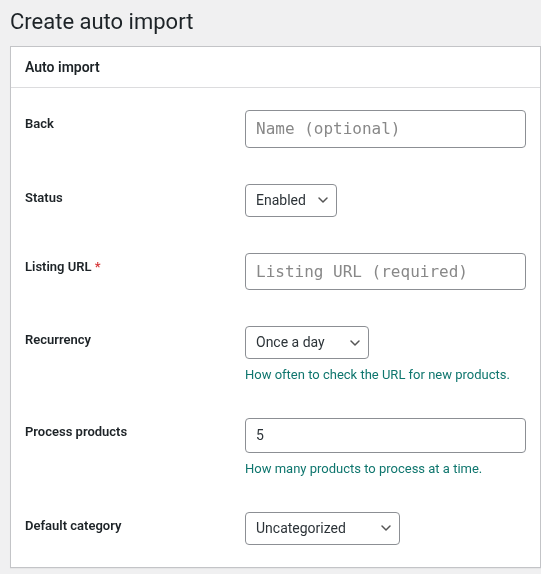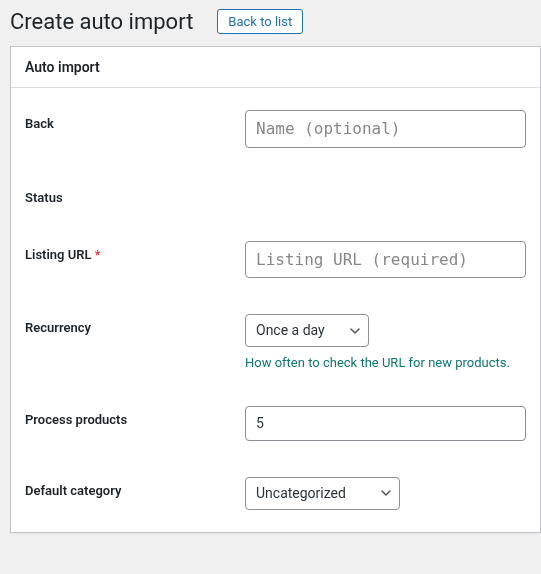--- a/index.html
+++ b/index.html
@@ -8,21 +8,21 @@
       background: #f0f0f1;
       color: #1d2327;
       font-size: 13px;
       width: 541px;
       height: 574px;
       overflow: hidden;
     }
     .header {
       display: flex;
       align-items: center;
-      gap: 24px;
+      gap: 12px;
       padding: 9px 0 12px 10px;
     }
     .page-title {
       font-size: 22px;
       font-weight: 400;
       color: #1d2327;
     }
     .back-btn {
       background: #fff;
       border: 1px solid #2271b1;
@@ -123,37 +123,48 @@
     .sel-status { min-width: 84px; }
     .sel-recur { min-width: 124px; }
     .sel-cat { min-width: 155px; }
     .row-gap-lg { padding-top: 36px; }
   </style>
 </head>
 <body>
 
 <div class="header">
   <h1 class="page-title">Create auto import</h1>
-  <button class="back-btn">Back to list</button>
 </div>
 
 <div class="panel">
   <div class="panel-header">Auto import</div>
 
   <div class="form-body">
 
     <div class="form-row first">
       <div class="form-label">Back</div>
       <div class="form-control">
         <input type="text" class="text-input" placeholder="Name (optional)" style="">
       </div>
     </div>
 
     <div class="form-row row-gap-lg">
       <div class="form-label">Status</div>
+      <div class="form-control">
+        <div class="select-wrap">
+          <select class="select sel-status">
+            <option>Enabled</option>
+          </select>
+          <span class="select-caret">
+            <svg width="12" height="12" viewBox="0 0 12 12">
+                <path d="M2 4 L6 8 L10 4" stroke="#555" stroke-width="1.5" fill="none" stroke-linecap="round" stroke-linejoin="round"></path>
+              </svg>
+          </span>
+        </div>
+      </div>
     </div>
 
     <div class="form-row row-gap-lg">
       <div class="form-label">
         <span>Listing URL</span>
         <span class="req">*</span>
       </div>
       <div class="form-control">
         <input type="text" class="text-input" placeholder="Listing URL (required)" style="">
       </div>
@@ -173,20 +184,21 @@
           </span>
         </div>
         <div class="help-text">How often to check the URL for new products.</div>
       </div>
     </div>
 
     <div class="form-row row-gap-lg">
       <div class="form-label">Process products</div>
       <div class="form-control">
         <input type="text" class="num-input" value="5" style="">
+        <div class="help-text">How many products to process at a time.</div>
       </div>
     </div>
 
     <div class="form-row row-gap-lg">
       <div class="form-label">Default category</div>
       <div class="form-control">
         <div class="select-wrap">
           <select class="select sel-cat">
             <option>Uncategorized</option>
           </select>

